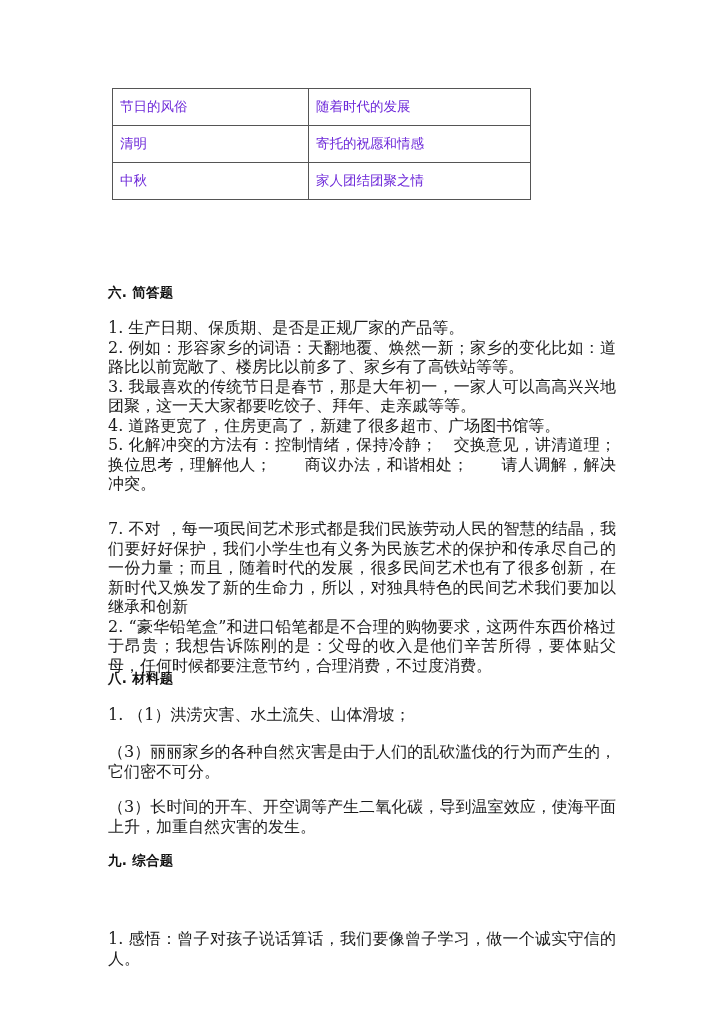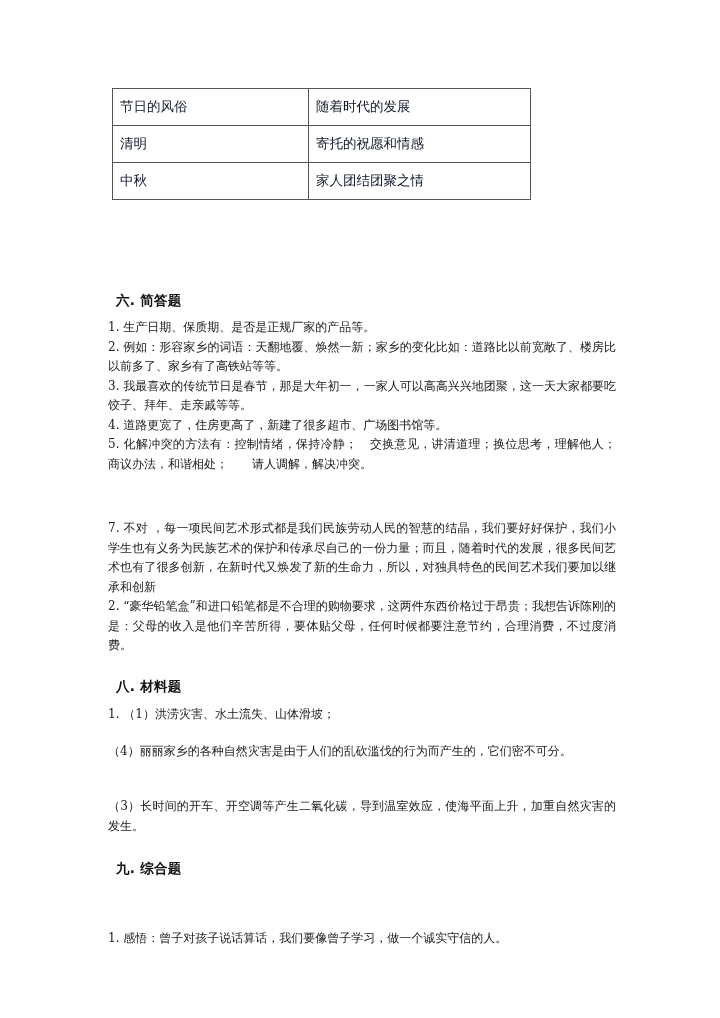--- a/index.html
+++ b/index.html
@@ -23,45 +23,45 @@
       height: 1018px;
     }
     table.customs {
       position: absolute;
       left: 112px;
       top: 88px;
       width: 419px;
       border-collapse: collapse;
       font-family: "DejaVu Sans", "Liberation Sans", sans-serif;
       font-size: 13.5px;
-      color: #0f172a;
+      color: #6d28d9;
     }
     table.customs td {
       border: 1px solid #555;
       height: 36px;
       padding: 0 0 0 7px;
       vertical-align: middle;
       line-height: 1;
     }
     table.customs td.c1 { width: 188px; }
     .section {
       position: absolute;
       left: 108px;
       width: 508px;
     }
     .heading {
       font-family: "DejaVu Sans", "Liberation Sans", sans-serif;
       font-weight: bold;
       font-size: 13.5px;
       color: #111;
-      margin: 8px;
+      margin: 0;
       letter-spacing: 0.3px;
     }
     .para {
-      font-size: 12px;
+      font-size: 16px;
       line-height: 19.5px;
       margin: 0;
       text-align: justify;
       color: #1a1a1a;
     }
   </style>
 </head>
 <body>
 
 <div class="page">
@@ -99,21 +99,21 @@
     <p class="para">2. “豪华铅笔盒”和进口铅笔都是不合理的购物要求，这两件东西价格过于昂贵；我想告诉陈刚的是：父母的收入是他们辛苦所得，要体贴父母，任何时候都要注意节约，合理消费，不过度消费。</p>
   </div>
 
   <div class="section" style="top:670px;">
     <p class="heading">八. 材料题</p>
   </div>
   <div class="section" style="top:705px;">
     <p class="para">1. （1）洪涝灾害、水土流失、山体滑坡；</p>
   </div>
   <div class="section" style="top:742px;">
-    <p class="para">（4）丽丽家乡的各种自然灾害是由于人们的乱砍滥伐的行为而产生的，它们密不可分。</p>
+    <p class="para">（3）丽丽家乡的各种自然灾害是由于人们的乱砍滥伐的行为而产生的，它们密不可分。</p>
   </div>
   <div class="section" style="top:797px;">
     <p class="para">（3）长时间的开车、开空调等产生二氧化碳，导到温室效应，使海平面上升，加重自然灾害的发生。</p>
   </div>
 
   <div class="section" style="top:852px;">
     <p class="heading">九. 综合题</p>
   </div>
   <div class="section" style="top:929px;">
     <p class="para">1. 感悟：曾子对孩子说话算话，我们要像曾子学习，做一个诚实守信的人。</p>

